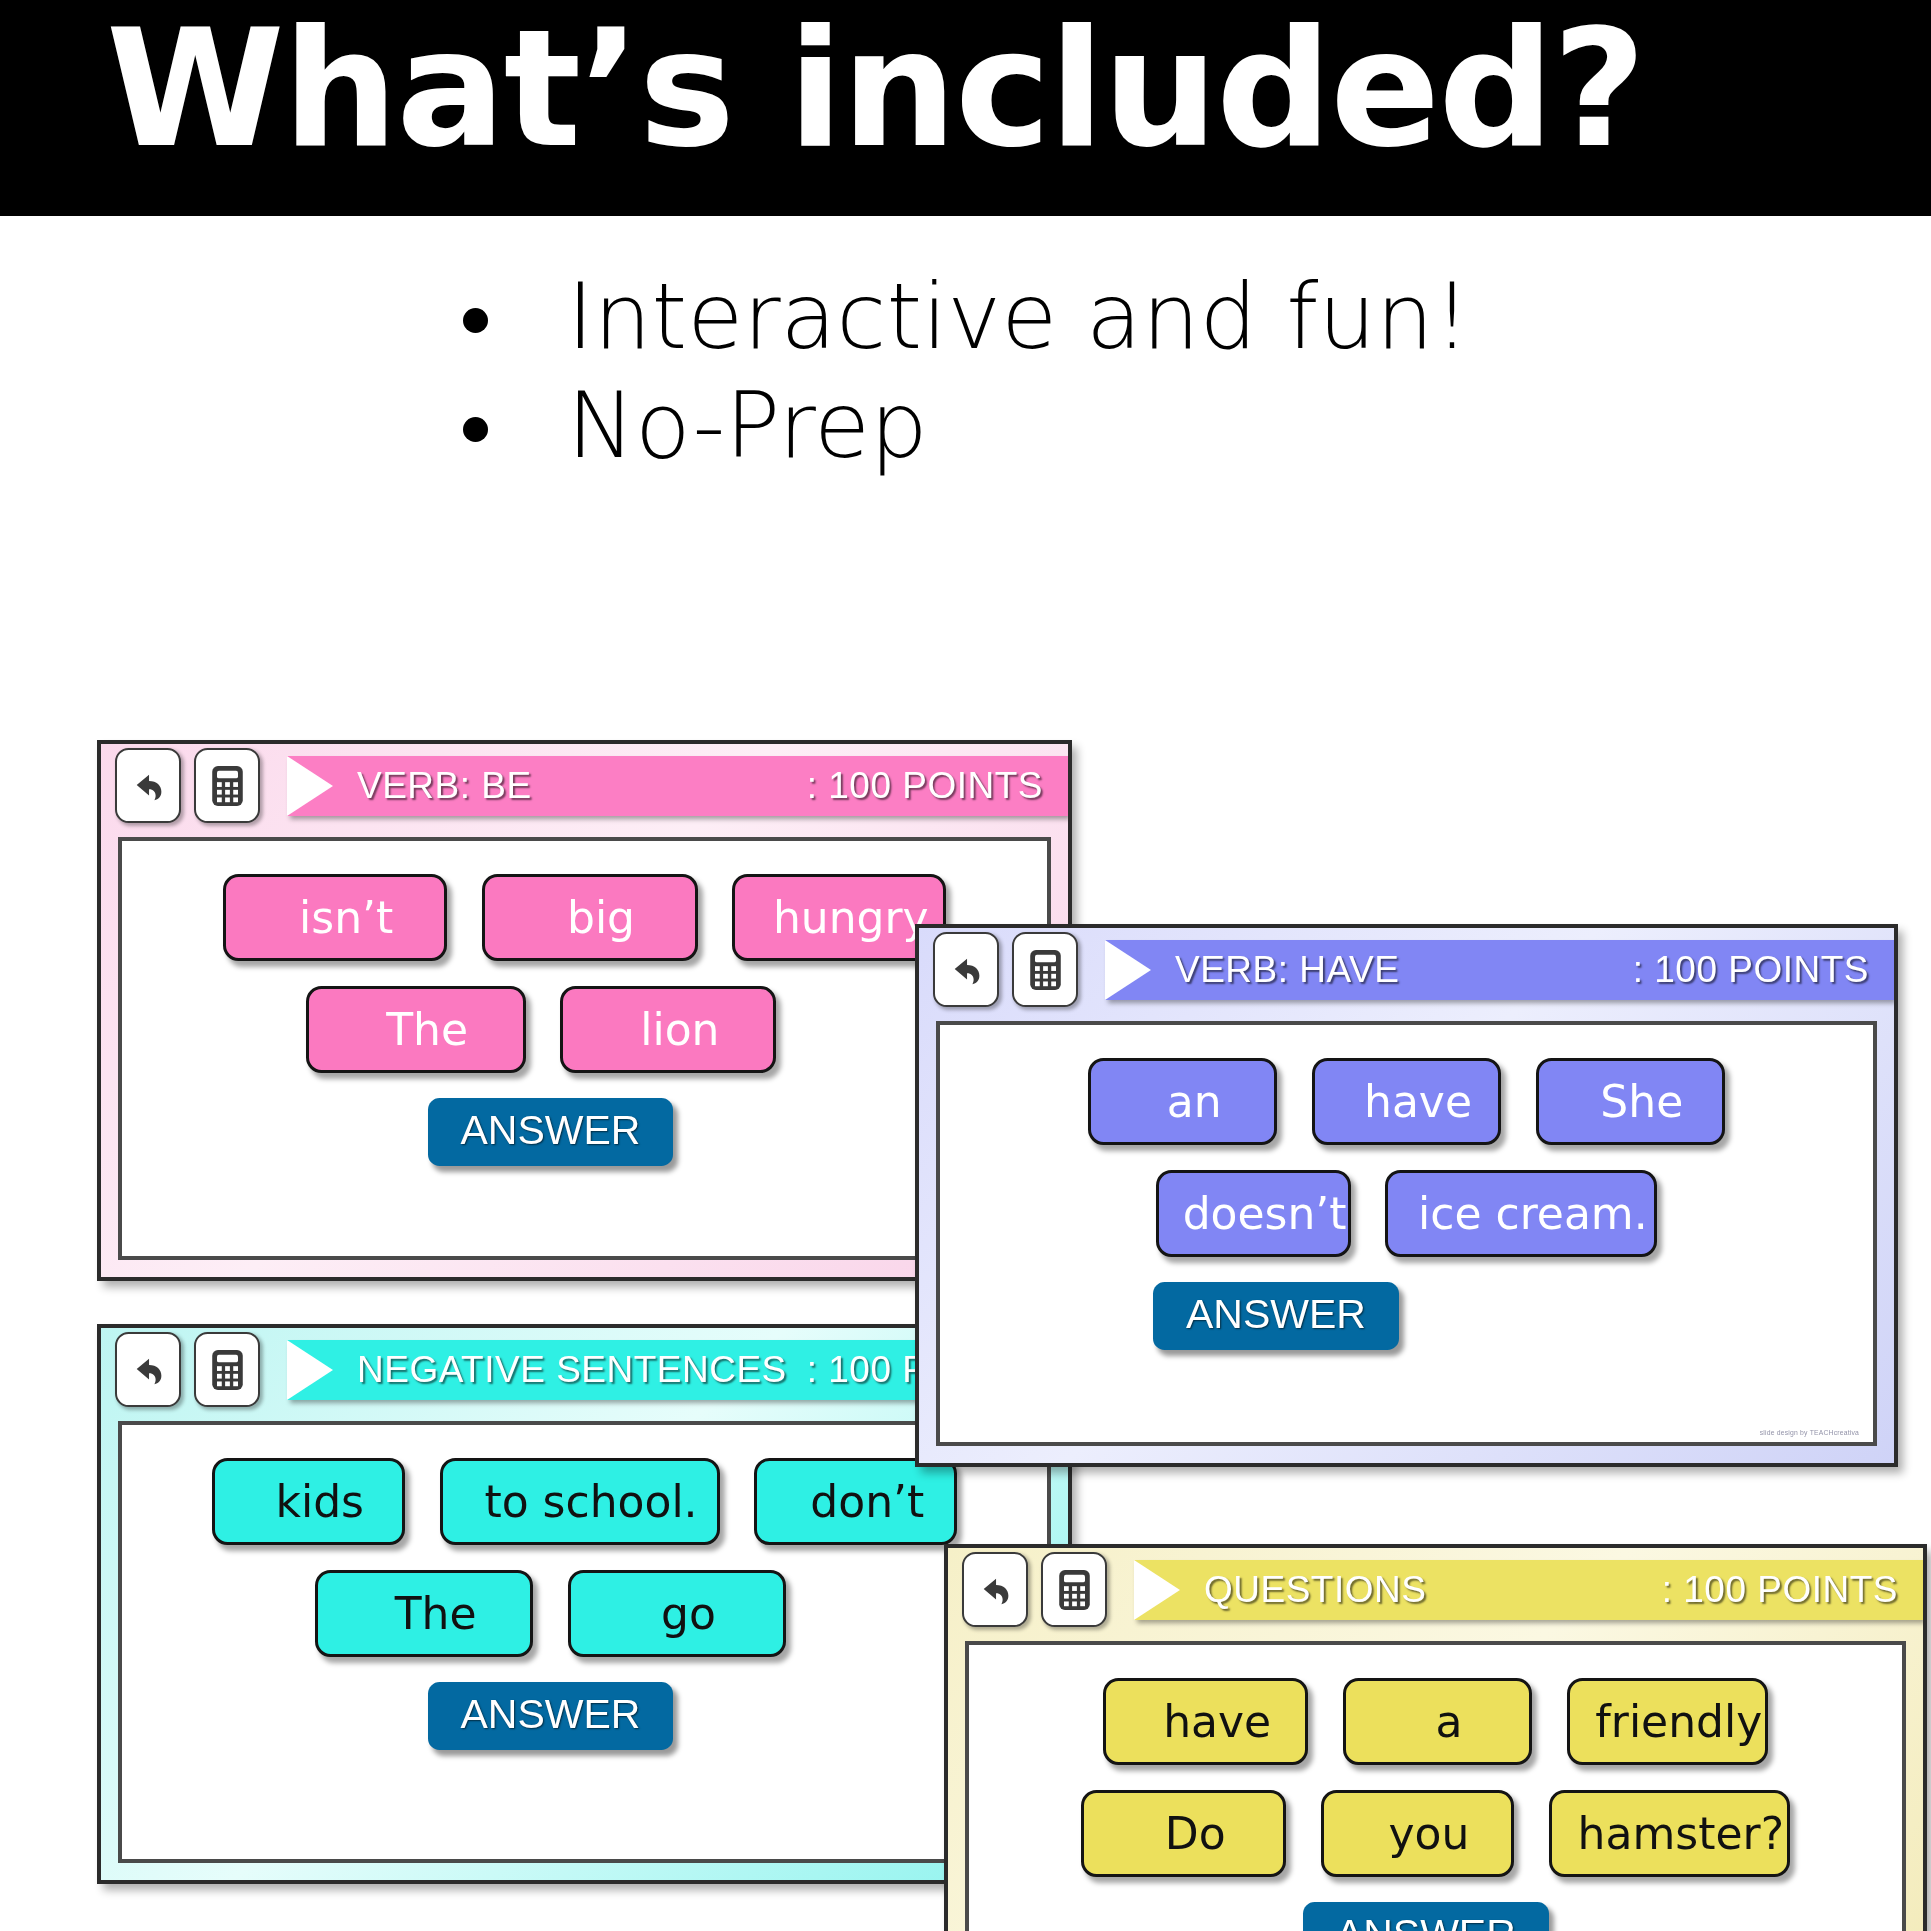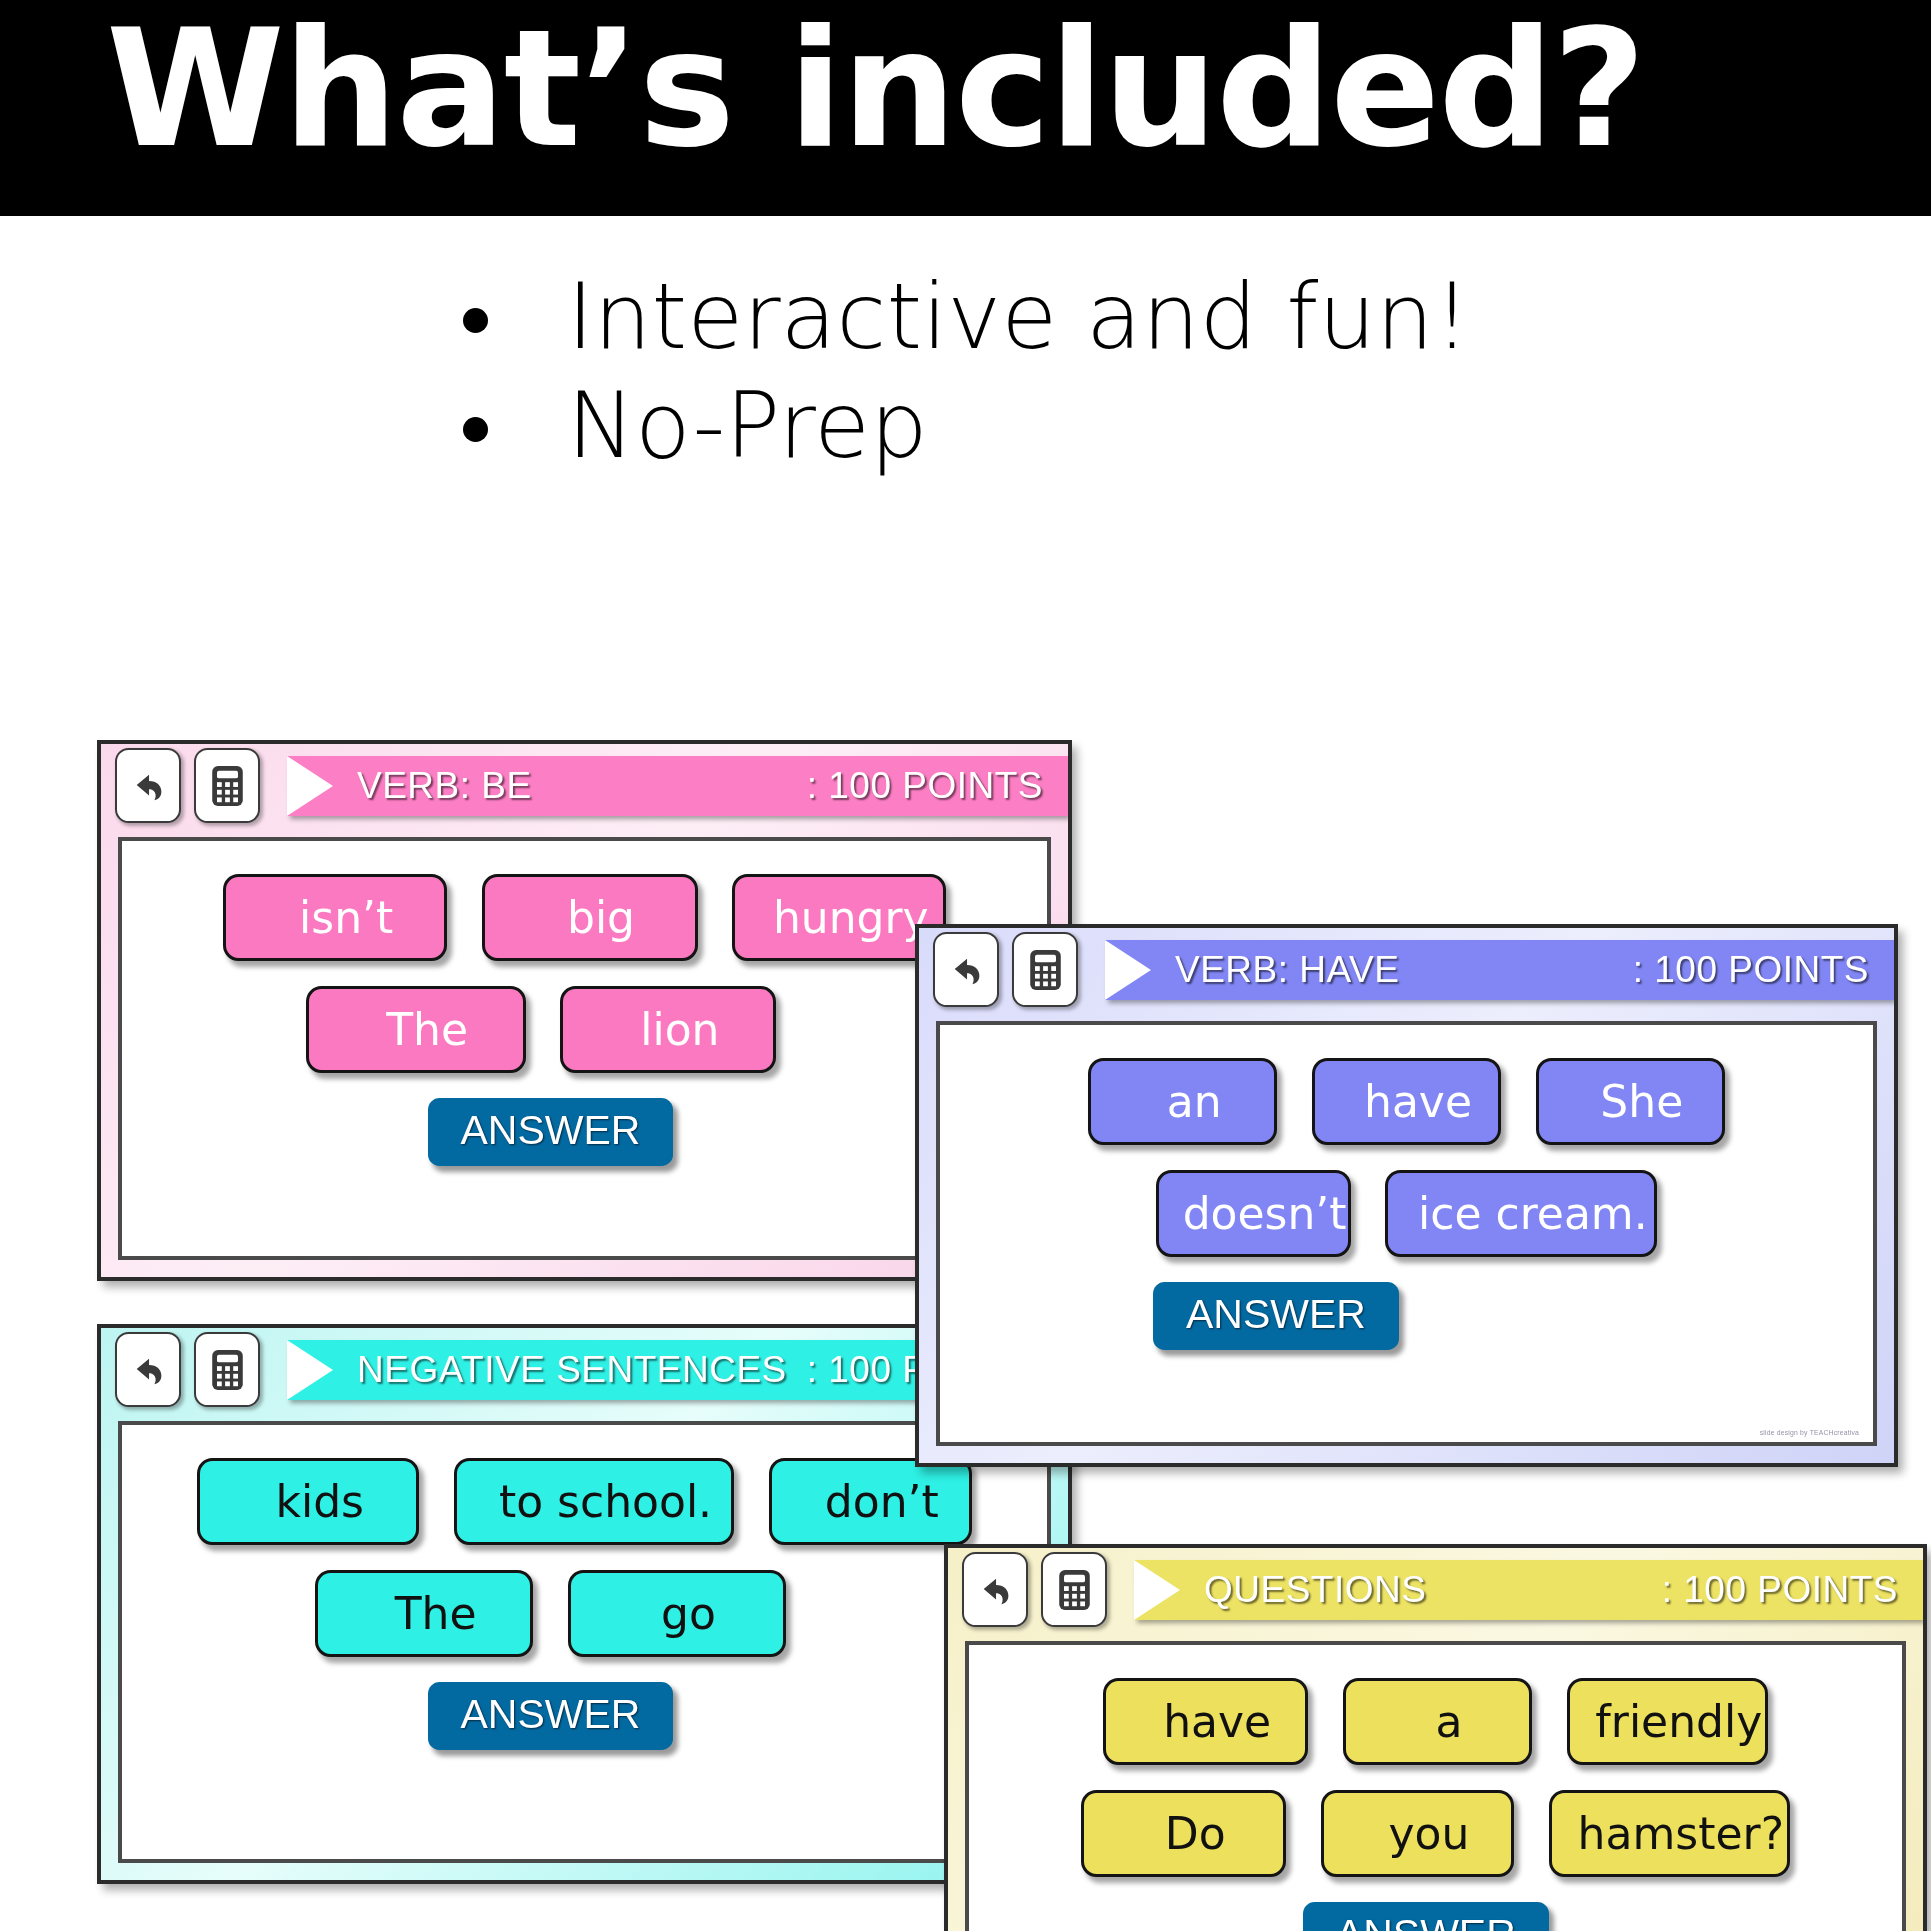--- a/index.html
+++ b/index.html
@@ -278,21 +278,21 @@
           </svg>
         </div>
         <div class="ribbon">
           <span class="ribbon-label">NEGATIVE SENTENCES</span>
           <span class="ribbon-points">: 100 POINTS</span>
         </div>
       </div>
       <div class="card-stage">
         <div class="tile-rows">
           <div class="tile-row">
-            <div class="tile" style="width:222px">kids</div>
+            <div class="tile" style="width:193px">kids</div>
             <div class="tile" style="width:280px">to school.</div>
             <div class="tile" style="width:203px">don’t</div>
           </div>
           <div class="tile-row" style="margin-left:-68px">
             <div class="tile" style="width:218px">The</div>
             <div class="tile" style="width:218px">go</div>
           </div>
         </div>
         <div class="answer-wrap" style="margin-left:-68px">
           <div class="answer-btn">ANSWER</div>

